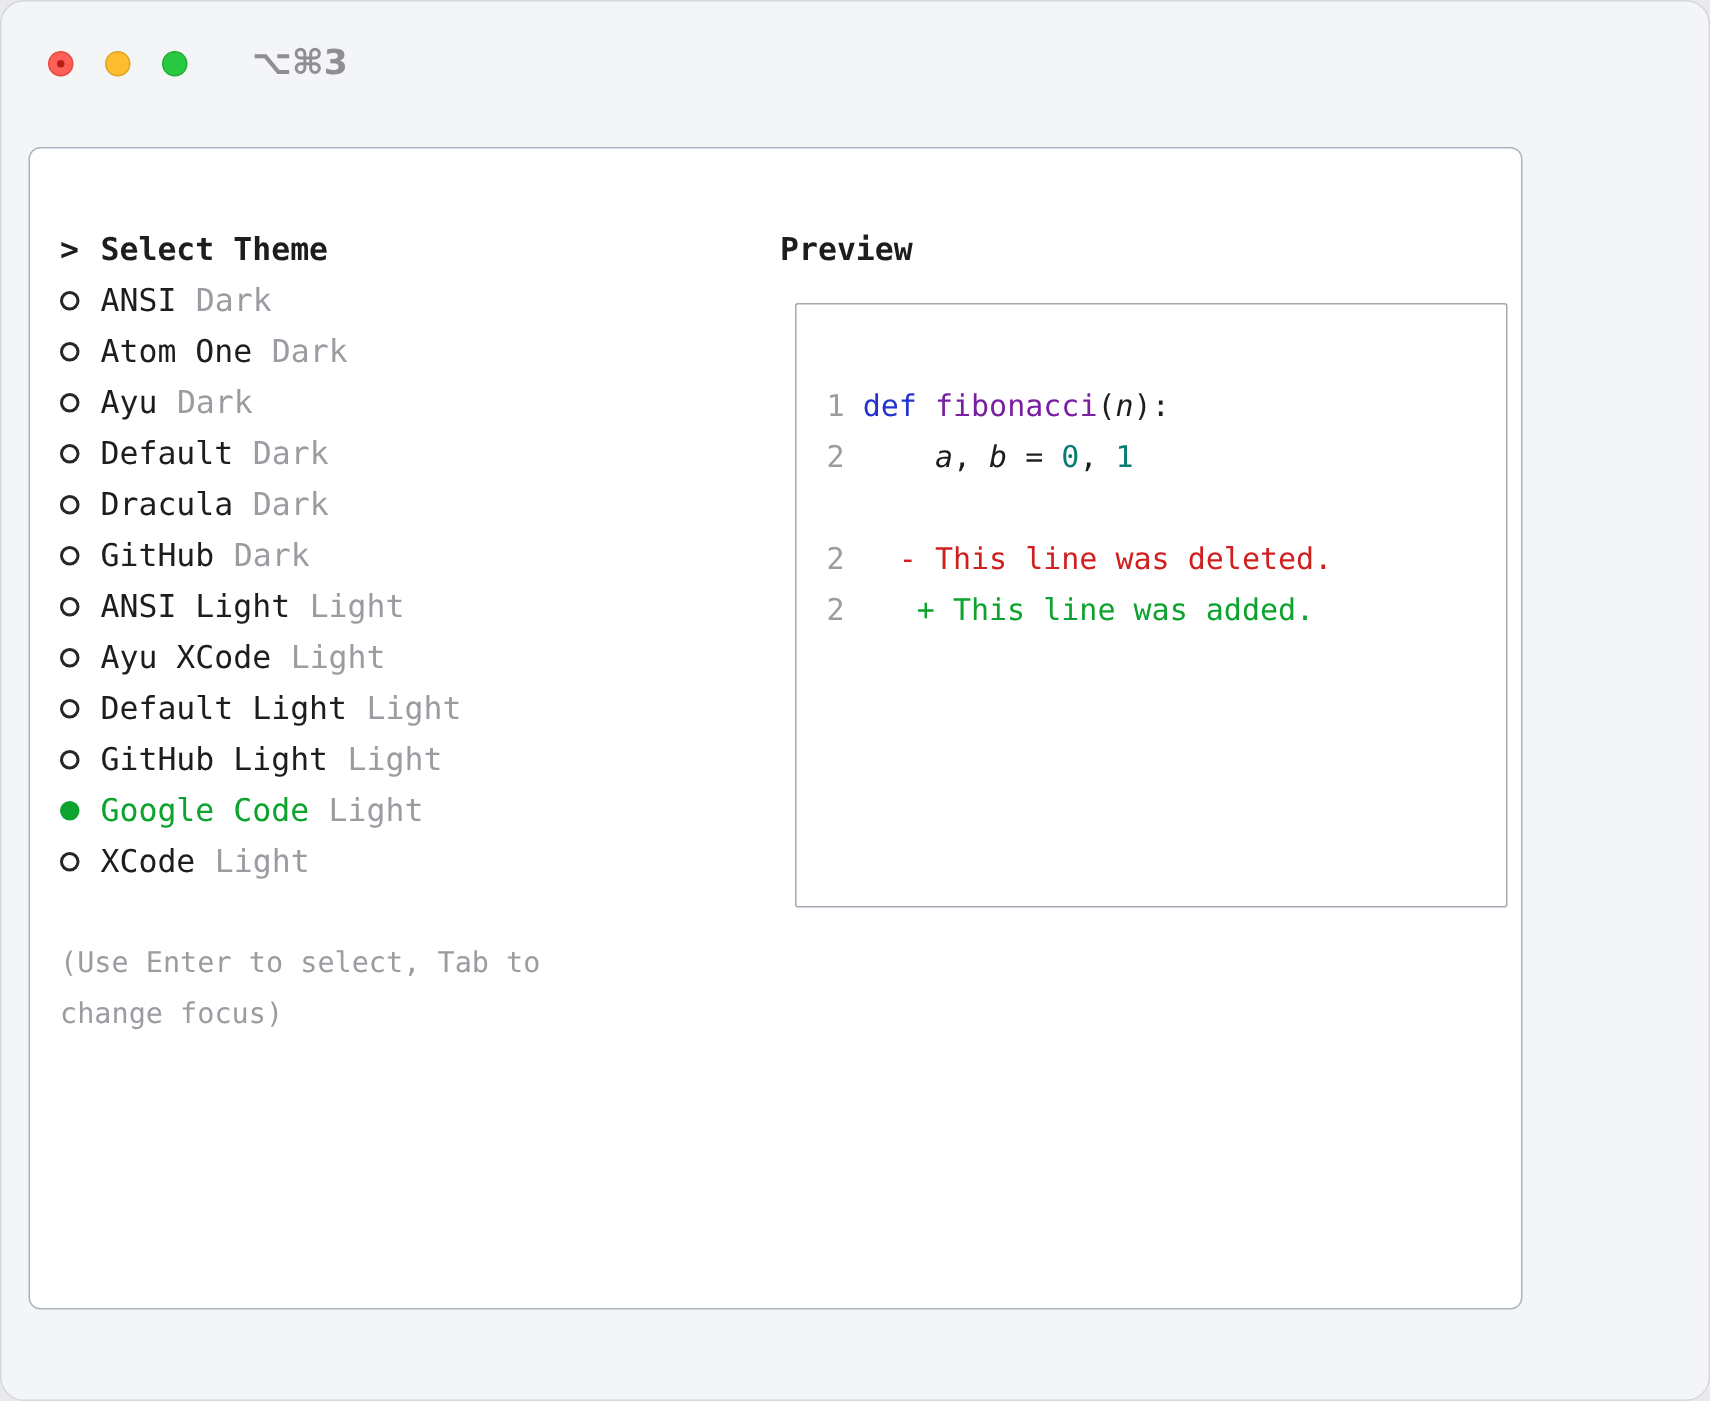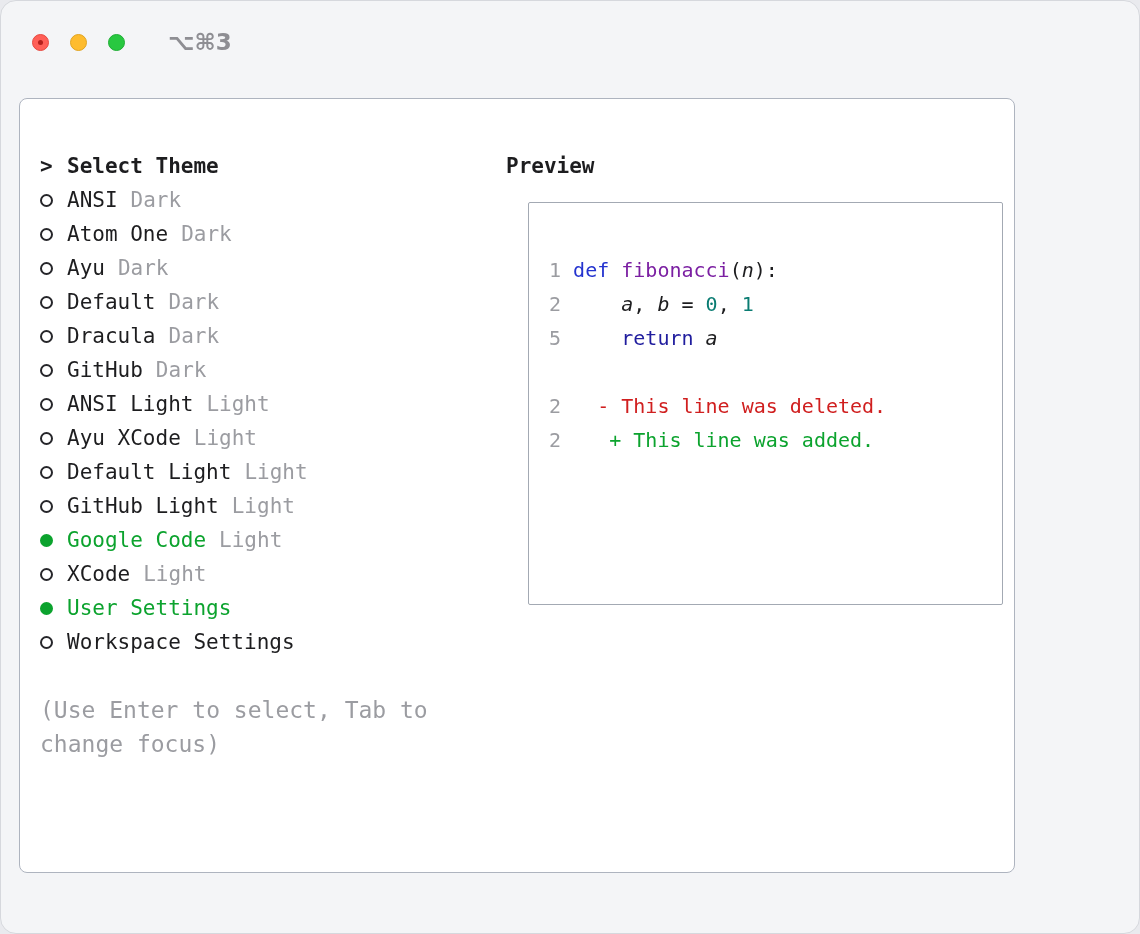--- a/index.html
+++ b/index.html
@@ -42,28 +42,28 @@
     width:13px; height:13px; border:2px solid #26262a; border-radius:50%;
     margin-right:14px; flex:none;
   }
   .option-row.selected .radio { background:var(--c-selected); border-color:var(--c-selected); }
   .opt-name { color:var(--c-text); }
   .option-row.selected .opt-name { color:var(--c-selected); }
   .opt-variant { color:var(--c-muted); margin-left:13px; }
   .apply-to { margin-top:34px; margin-left:27px; }
   .hint {
     margin-top:34px; width:400px;
-    font-size:23px; line-height:34px; color:var(--c-muted);
+    font-size:19px; line-height:34px; color:var(--c-muted);
   }
 
   
-  .right-col { position:absolute; left:468px; top:50px; }
+  .right-col { position:absolute; left:482px; top:50px; }
   .preview-title { height:34px; line-height:34px; padding-left:18px; font-weight:bold; font-size:21px; }
   .preview-box {
-    margin-left:40px; margin-top:19px; width:475px; height:403px;
+    margin-left:28px; margin-top:19px; width:475px; height:403px;
     border:1.5px solid #a3a9b3; border-radius:2px;
     padding:50px 0 0 20px; background:#ffffff;
   }
   .pline { height:34px; line-height:34px; font-size:20px; white-space:pre; }
   .ln { color:var(--c-muted); }
   #diff-block { margin-top:34px; }
   .tok-kw  { color:var(--c-keyword); }
   .tok-kw2 { color:var(--c-keyword2); }
   .tok-fn  { color:var(--c-function); }
   .tok-num { color:var(--c-number); }
@@ -150,41 +150,30 @@
             <span class="opt-variant">Light</span>
           </div>
           <div class="row option-row">
             <span class="radio"></span>
             <span class="opt-name">XCode</span>
             <span class="opt-variant">Light</span>
           </div>
         </div>
 
 
-      <div id="apply-list">
-          <div class="row option-row selected">
-            <span class="radio"></span>
-            <span class="opt-name">User Settings</span>
-          </div>
-          <div class="row option-row">
-            <span class="radio"></span>
-            <span class="opt-name">Workspace Settings</span>
-          </div>
-        </div>
 
       <p class="hint">(Use Enter to select, Tab to change focus)</p>
     </div>
 
     <div class="right-col">
       <div class="preview-title">Preview</div>
       <div class="preview-box">
         <div id="code-block">
             <div class="pline"><span class="ln">1</span><span class="tok-pl"> </span><span class="tok-kw">def</span><span class="tok-pl"> </span><span class="tok-fn">fibonacci</span><span class="tok-pl">(</span><span class="tok-var">n</span><span class="tok-pl">):</span></div>
             <div class="pline"><span class="ln">2</span><span class="tok-pl">     </span><span class="tok-var">a</span><span class="tok-pl">, </span><span class="tok-var">b</span><span class="tok-pl"> = </span><span class="tok-num">0</span><span class="tok-pl">, </span><span class="tok-num">1</span></div>
-            <div class="pline"><span class="ln">5</span><span class="tok-pl">     </span><span class="tok-kw2">return</span><span class="tok-pl"> </span><span class="tok-var">a</span></div>
           </div>
         <div id="diff-block">
             <div class="pline"><span class="ln">2</span><span class="diff-deleted">   - This line was deleted.</span></div>
             <div class="pline"><span class="ln">2</span><span class="diff-added">    + This line was added.</span></div>
           </div>
       </div>
     </div>
 
   </div>
 </div>

